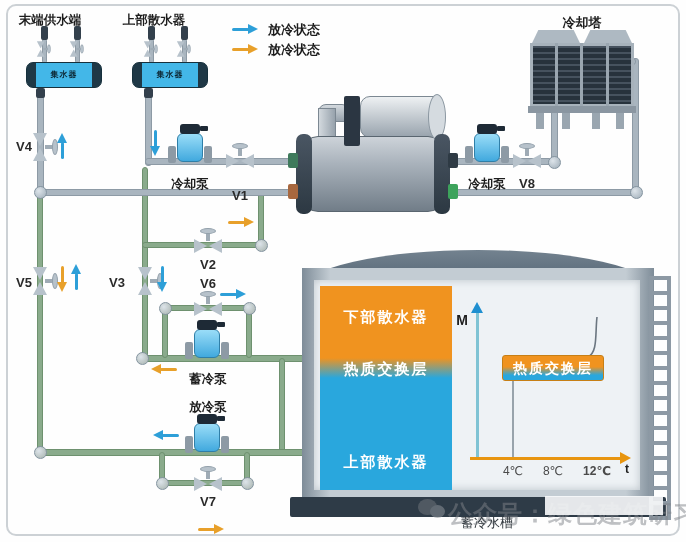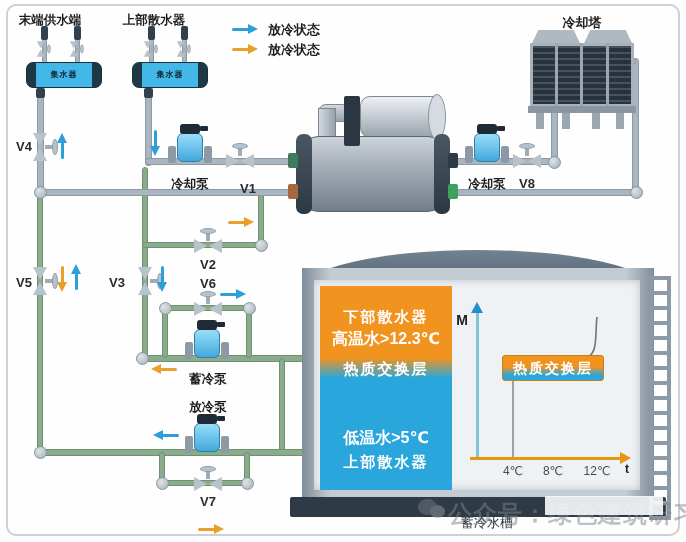--- a/index.html
+++ b/index.html
@@ -277,21 +277,21 @@
       <div class="stem"></div>
       <div class="disc"></div>
     </div>
   <div class="valve" style="left:512px;top:142px;">
       <div class="tl"></div>
       <div class="tr"></div>
       <div class="stem"></div>
       <div class="disc"></div>
     </div>
 
-  <div class="vlbl" style="left:224px;top:181px;width:32px;text-align:right;">V1</div>
+  <div class="vlbl" style="left:224px;top:188px;width:32px;">V1</div>
   <div class="vlbl" style="left:192px;top:257px;width:32px;">V2</div>
   <div class="vlbl" style="left:102px;top:275px;width:30px;">V3</div>
   <div class="vlbl" style="left:10px;top:139px;width:28px;">V4</div>
   <div class="vlbl" style="left:10px;top:275px;width:28px;">V5</div>
   <div class="vlbl" style="left:192px;top:276px;width:32px;">V6</div>
   <div class="vlbl" style="left:192px;top:494px;width:32px;">V7</div>
   <div class="vlbl" style="left:511px;top:176px;width:32px;">V8</div>
 
   <div class="arrow up" style="left:57px;top:133px;"></div>
   <div class="arrow down" style="left:150px;top:130px;"></div>
@@ -331,38 +331,36 @@
   <div class="tower-leg" style="left:616px;"></div>
 
 
   <div class="tank-dome"></div>
   <div class="tank-wall"></div>
   <div class="tank-inner"></div>
   <div class="zone" style="top:286px;height:72px;background:#f0931f;"></div>
   <div class="zone" style="top:358px;height:20px;background:linear-gradient(180deg,#f0931f,#29a7dd);"></div>
   <div class="zone" style="top:378px;height:112px;background:#29a7dd;"></div>
   <div class="tank-txt" style="top:308px;font-size:15px;letter-spacing:2px;">下部散水器</div>
-  <div class="tank-txt" style="top:329px;font-size:16px;">高温水&gt;12.3℃</div>
   <div class="tank-txt" style="top:360px;font-size:15px;letter-spacing:2px;">热质交换层</div>
-  <div class="tank-txt" style="top:428px;font-size:16px;">低温水&gt;5℃</div>
   <div class="tank-txt" style="top:453px;font-size:15px;letter-spacing:2px;">上部散水器</div>
 
   <div class="axis-y"></div>
   <div class="axis-y-head"></div>
   <div class="lbl" style="left:452px;top:312px;width:20px;font-size:14px;">M</div>
   <div class="axis-x"></div>
   <div class="axis-x-head"></div>
   <div class="chart-vline"></div>
   <svg class="abs" style="left:560px;top:310px;z-index:6;" width="70" height="60">
     <path d="M 28 47 C 38 42 35 24 37 7" fill="none" stroke="#6b7680" stroke-width="1.6"></path>
   </svg>
   <div class="chart-box">热质交换层</div>
   <div class="tick" style="left:498px;">4℃</div>
   <div class="tick" style="left:538px;">8℃</div>
-  <div class="tick" style="left:582px;">12℃</div>
+  <div class="tick" style="left:582px;font-weight:bold;">12℃</div>
   <div class="tick" style="left:612px;top:462px;font-weight:bold;color:#222;">t</div>
 
   <div class="tank-base"></div>
   <div class="ladder"></div>
 
   <div class="wechat">
       <div class="b1"></div>
       <div class="b2"></div>
     </div>
   <div class="wm-text">公众号：绿色建筑研习社</div>

